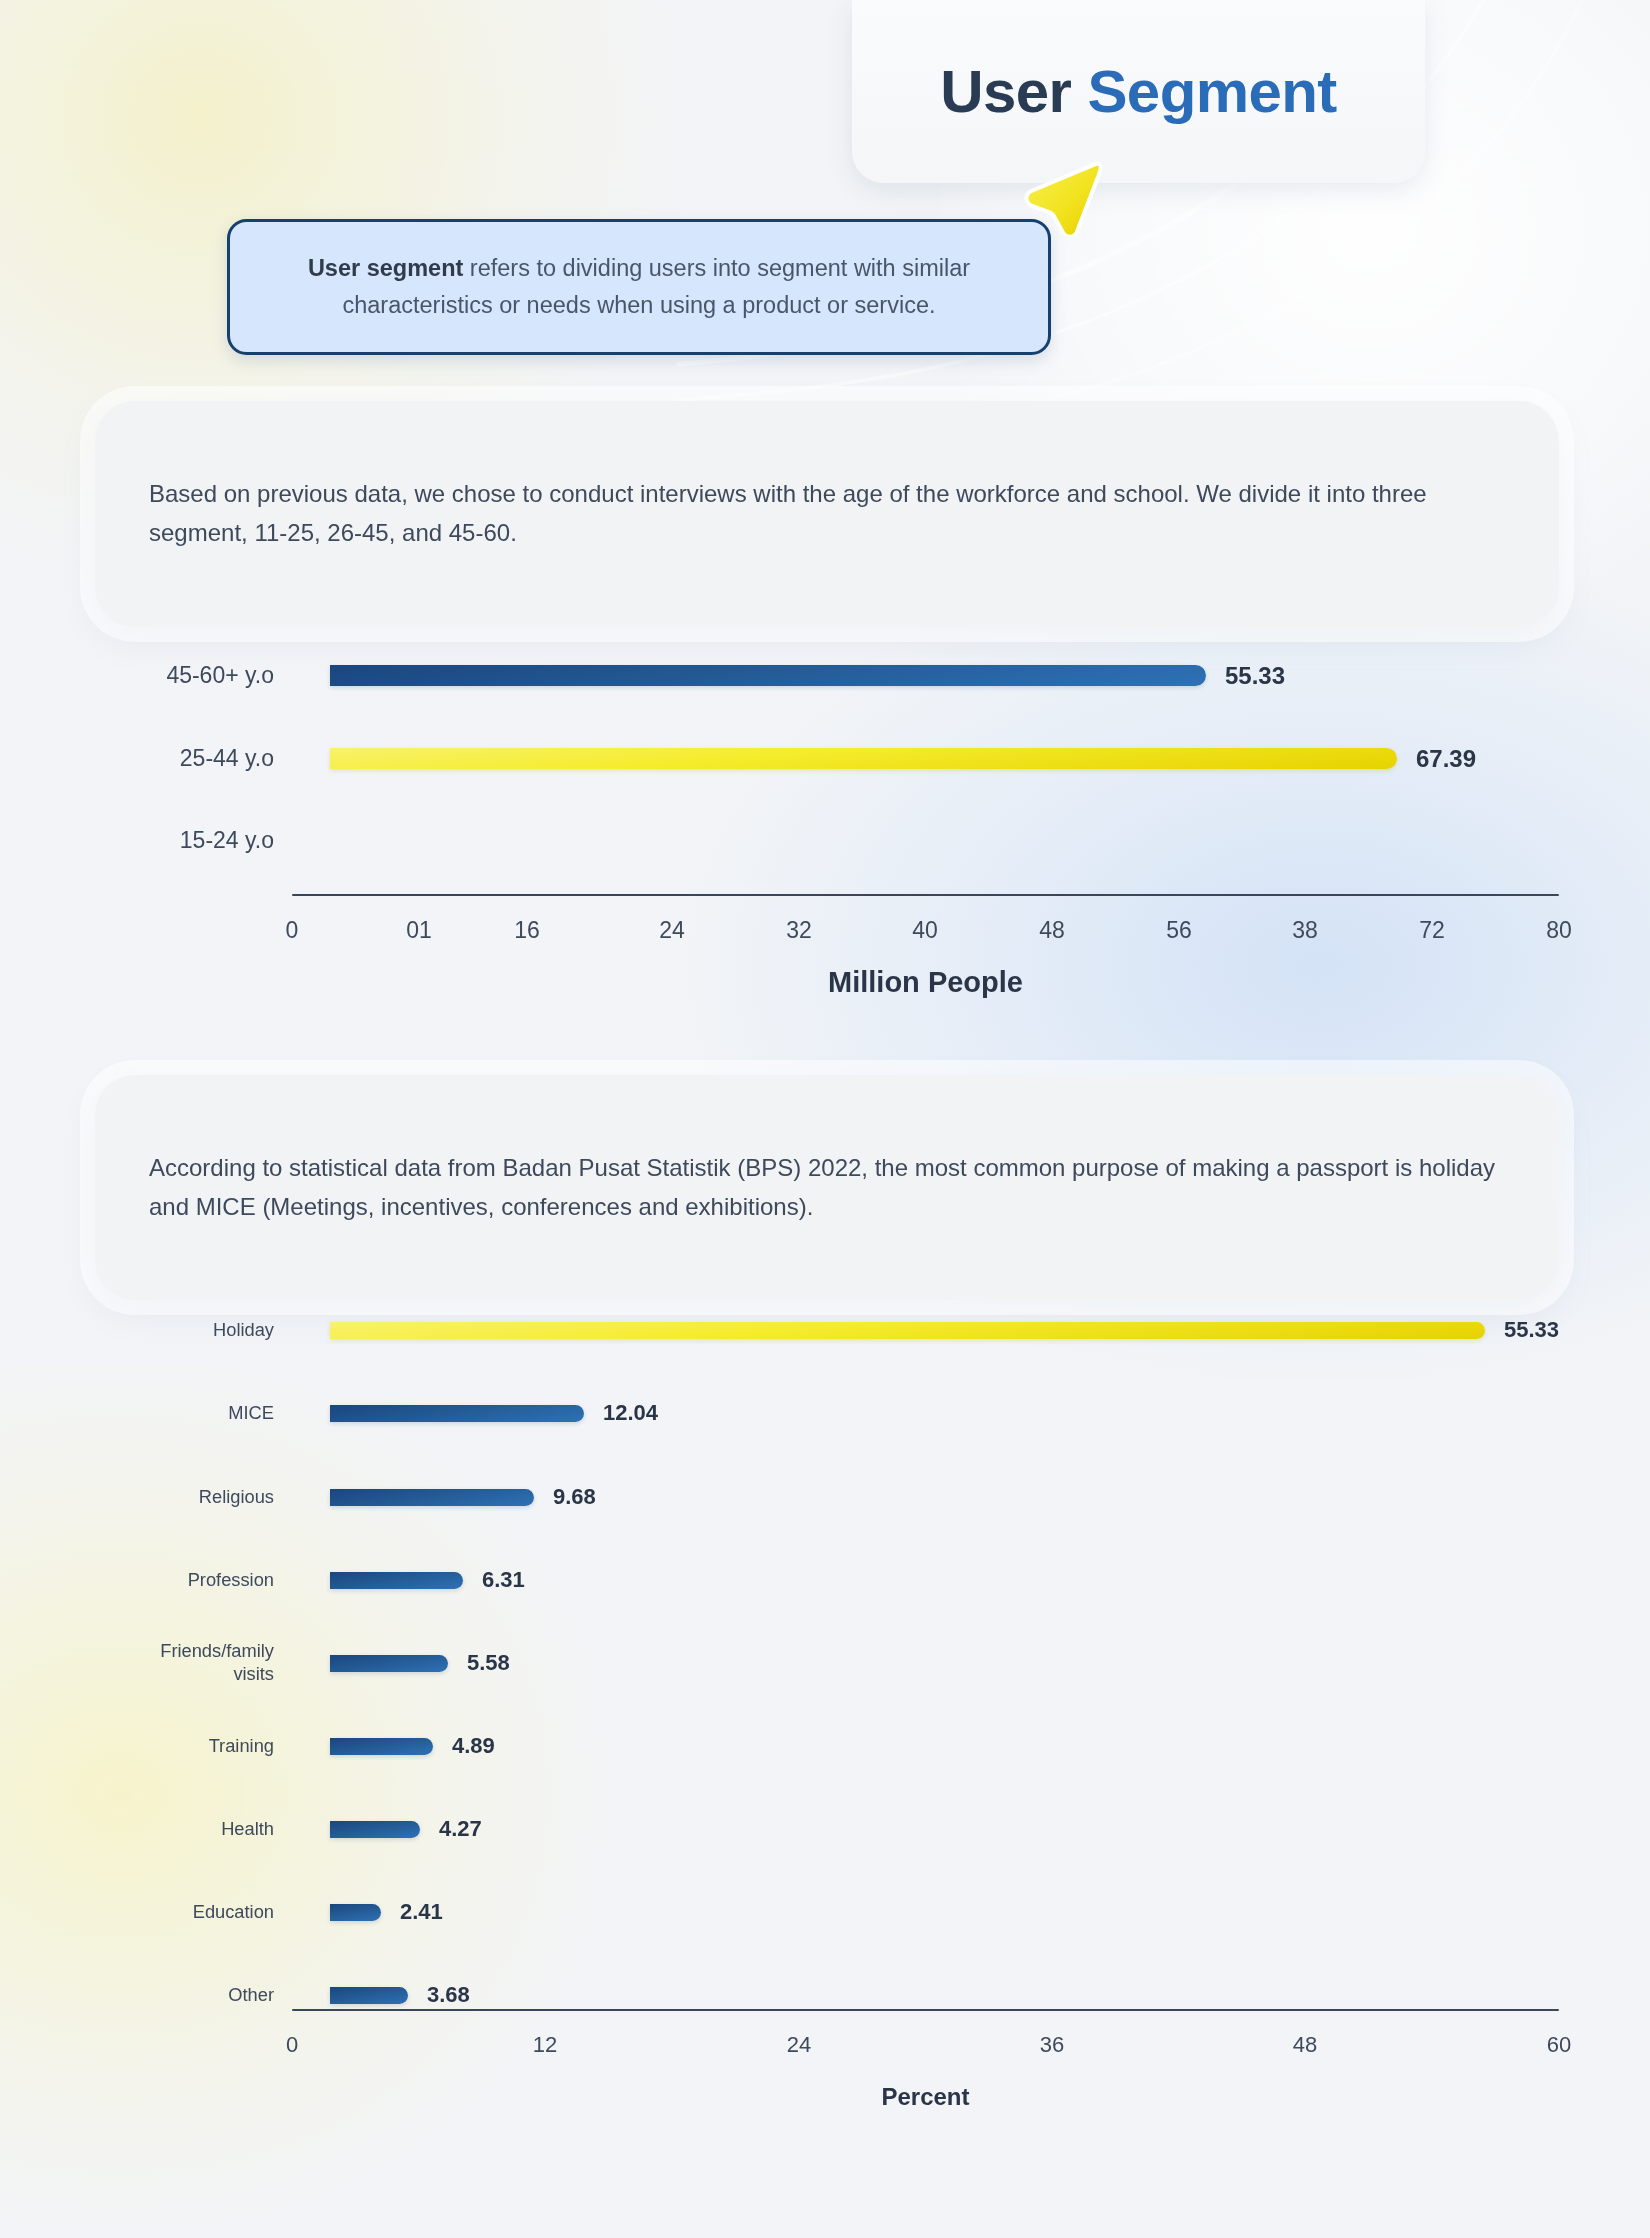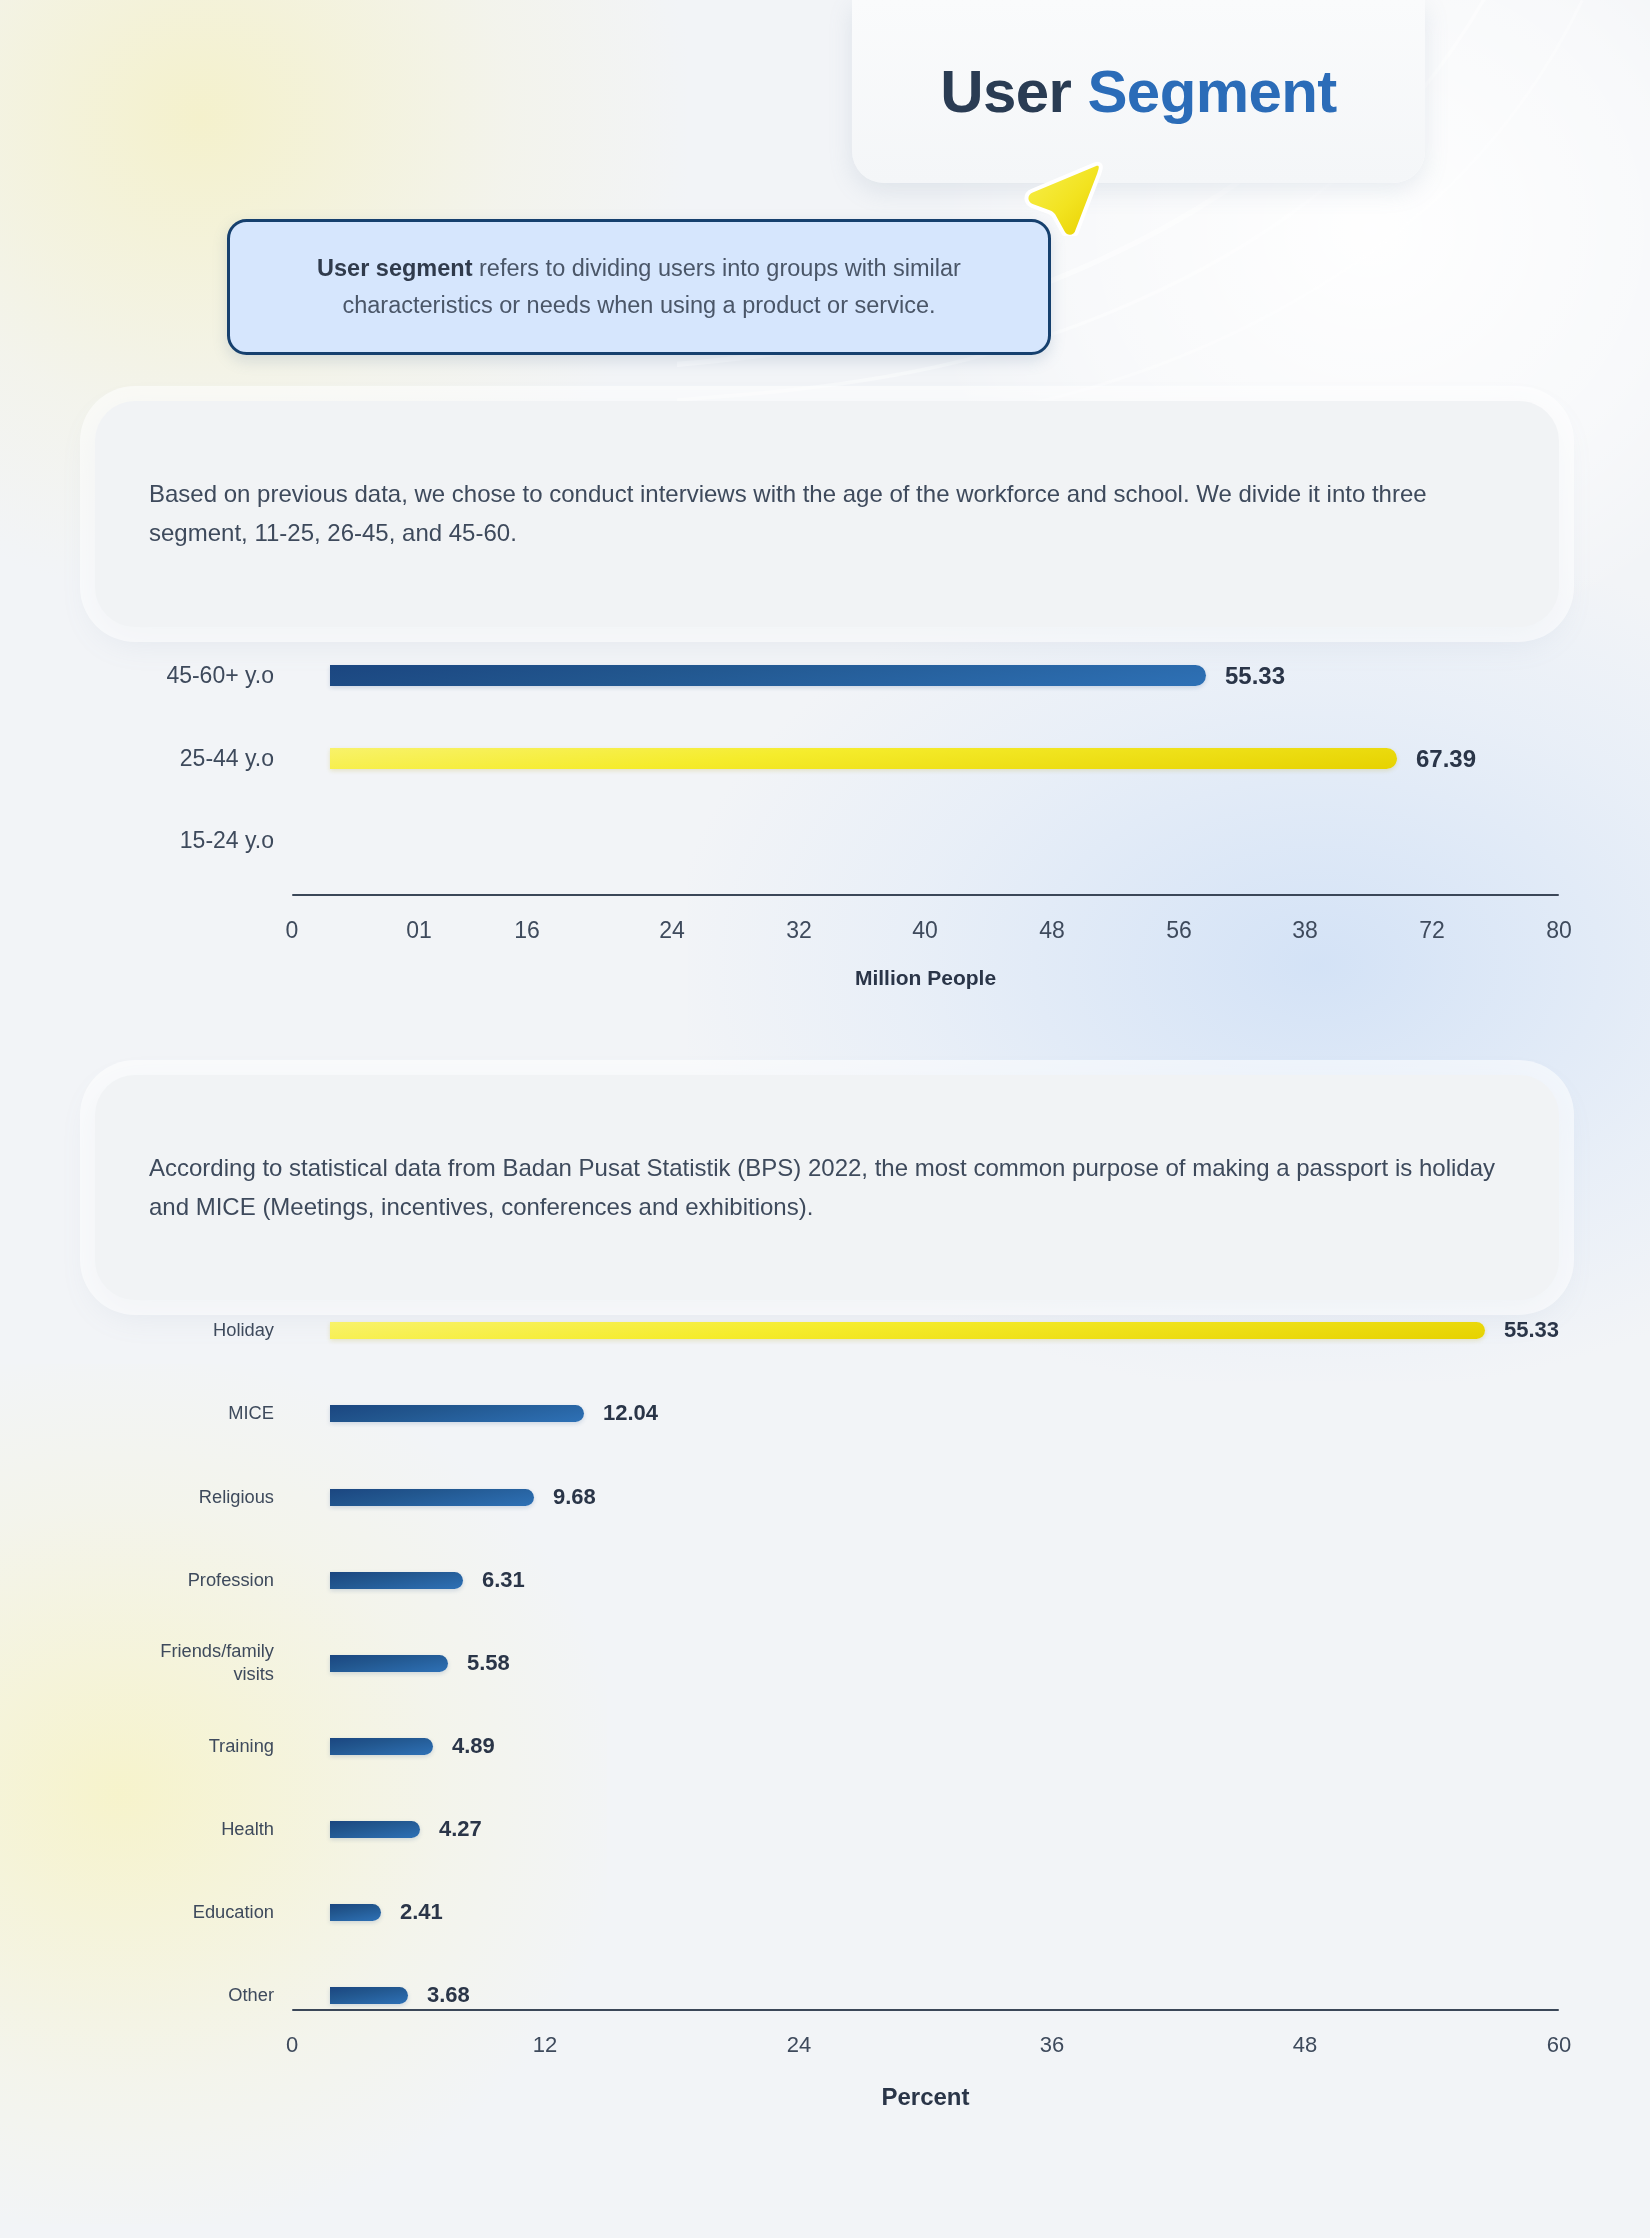--- a/index.html
+++ b/index.html
@@ -114,21 +114,21 @@
   .axis-tick {
     position:absolute; transform:translateX(-50%);
     color:#3e4a5c; white-space:nowrap;
   }
   #chart-1 .axis-tick { font-size:23px; }
   #chart-2 .axis-tick { font-size:22px; }
   .axis-title {
     position:absolute; left:292px; width:1267px; text-align:center;
     font-weight:700; color:#2a3548;
   }
-  #chart-1 .axis-title { font-size:21px; }
+  #chart-1 .axis-title { font-size:29px; }
   #chart-2 .axis-title { font-size:24px; }
 </style>
 </head>
 <body>
 
 <div class="bg-wash">
   <div class="bg-yellow-tl"></div>
   <div class="bg-yellow-ml"></div>
   <div class="bg-blue-mr"></div>
   <div class="bg-white-tr"></div>
@@ -152,21 +152,21 @@
     <linearGradient id="curgrad" x1="0" y1="0" x2="1" y2="1">
       <stop offset="0%" stop-color="#f7ef4e"></stop>
       <stop offset="55%" stop-color="#f2e320"></stop>
       <stop offset="100%" stop-color="#e8cf00"></stop>
     </linearGradient>
   </defs>
 </svg>
 
 <div class="callout">
   <div class="callout-text">
-    <b>User segment</b><span> refers to dividing users into groups with similar characteristics or needs when using a product or service.</span>
+    <b>User segment</b><span> refers to dividing users into segment with similar characteristics or needs when using a product or service.</span>
   </div>
 </div>
 
 <div class="info-card" id="info-card-1">
   <p class="info-text">Based on previous data, we chose to conduct interviews with the age of the workforce and school. We divide it into three segment, 11-25, 26-45, and 45-60.</p>
 </div>
 
 <div class="chart" id="chart-1">
     <div class="bar-row" style="top: 17px; position: absolute;">
       <div class="bar-label">45-60+ y.o</div>

